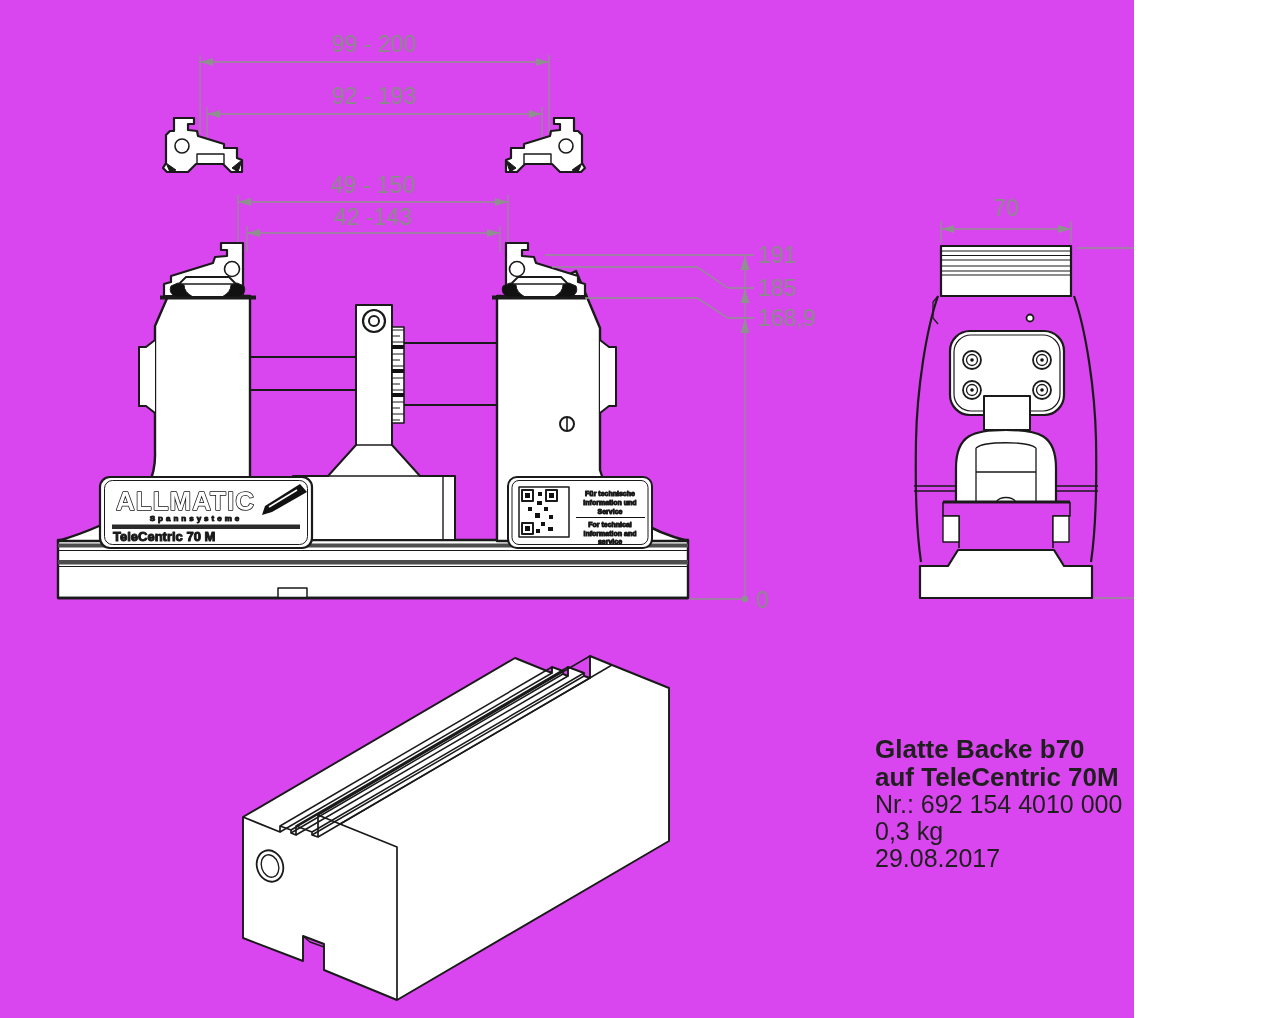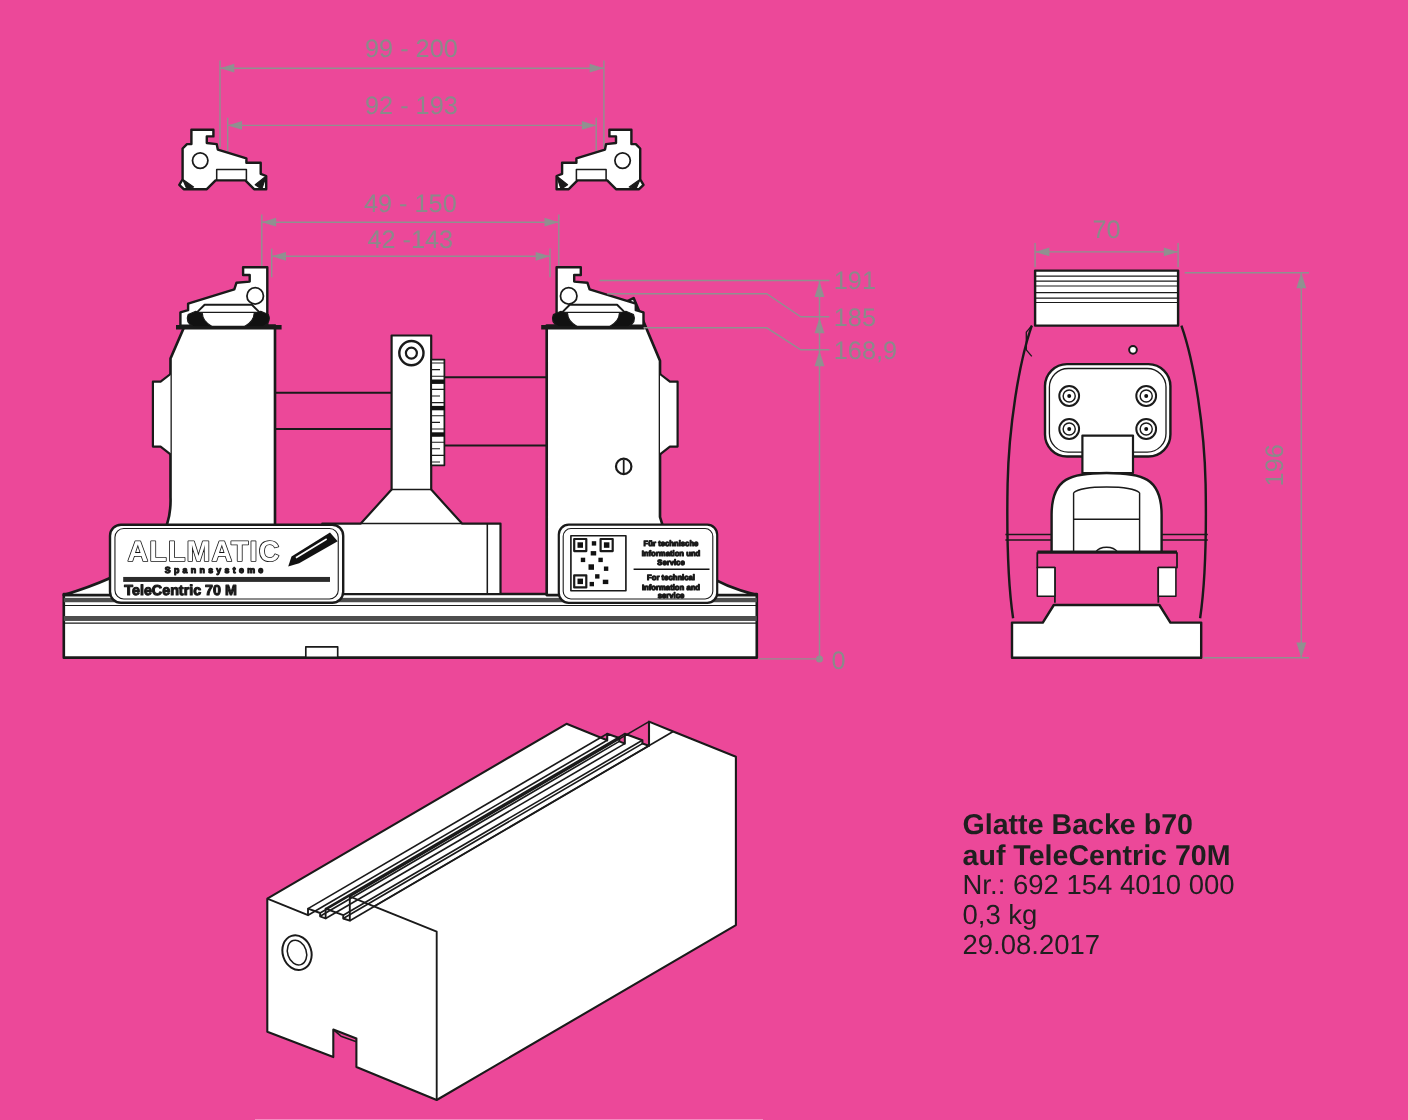--- a/index.html
+++ b/index.html
@@ -1,16 +1,16 @@
 <!DOCTYPE html>
 <html><head>
 <meta charset="utf-8">
 <style>
   html,body{margin:0;padding:0;background:#ffffff;}
-  .page{position:relative;width:1280px;height:1018px;background:#ec4899;overflow:hidden;
+  .page{position:relative;width:1134px;height:1018px;background:#d946ef;overflow:hidden;
         font-family:"Liberation Sans", sans-serif;}
   svg{position:absolute;left:0;top:0;}
   .dimtxt{font-family:"Liberation Sans", sans-serif;font-size:23px;fill:#8a8a8a;}
   .titleb{font-family:"Liberation Sans", sans-serif;font-size:26px;font-weight:bold;fill:#1f1f1f;}
   .titler{font-family:"Liberation Sans", sans-serif;font-size:25px;fill:#1f1f1f;}
   .plate-small{font-family:"Liberation Sans", sans-serif;font-weight:bold;fill:#161616;}
 </style>
 </head>
 <body>
 

